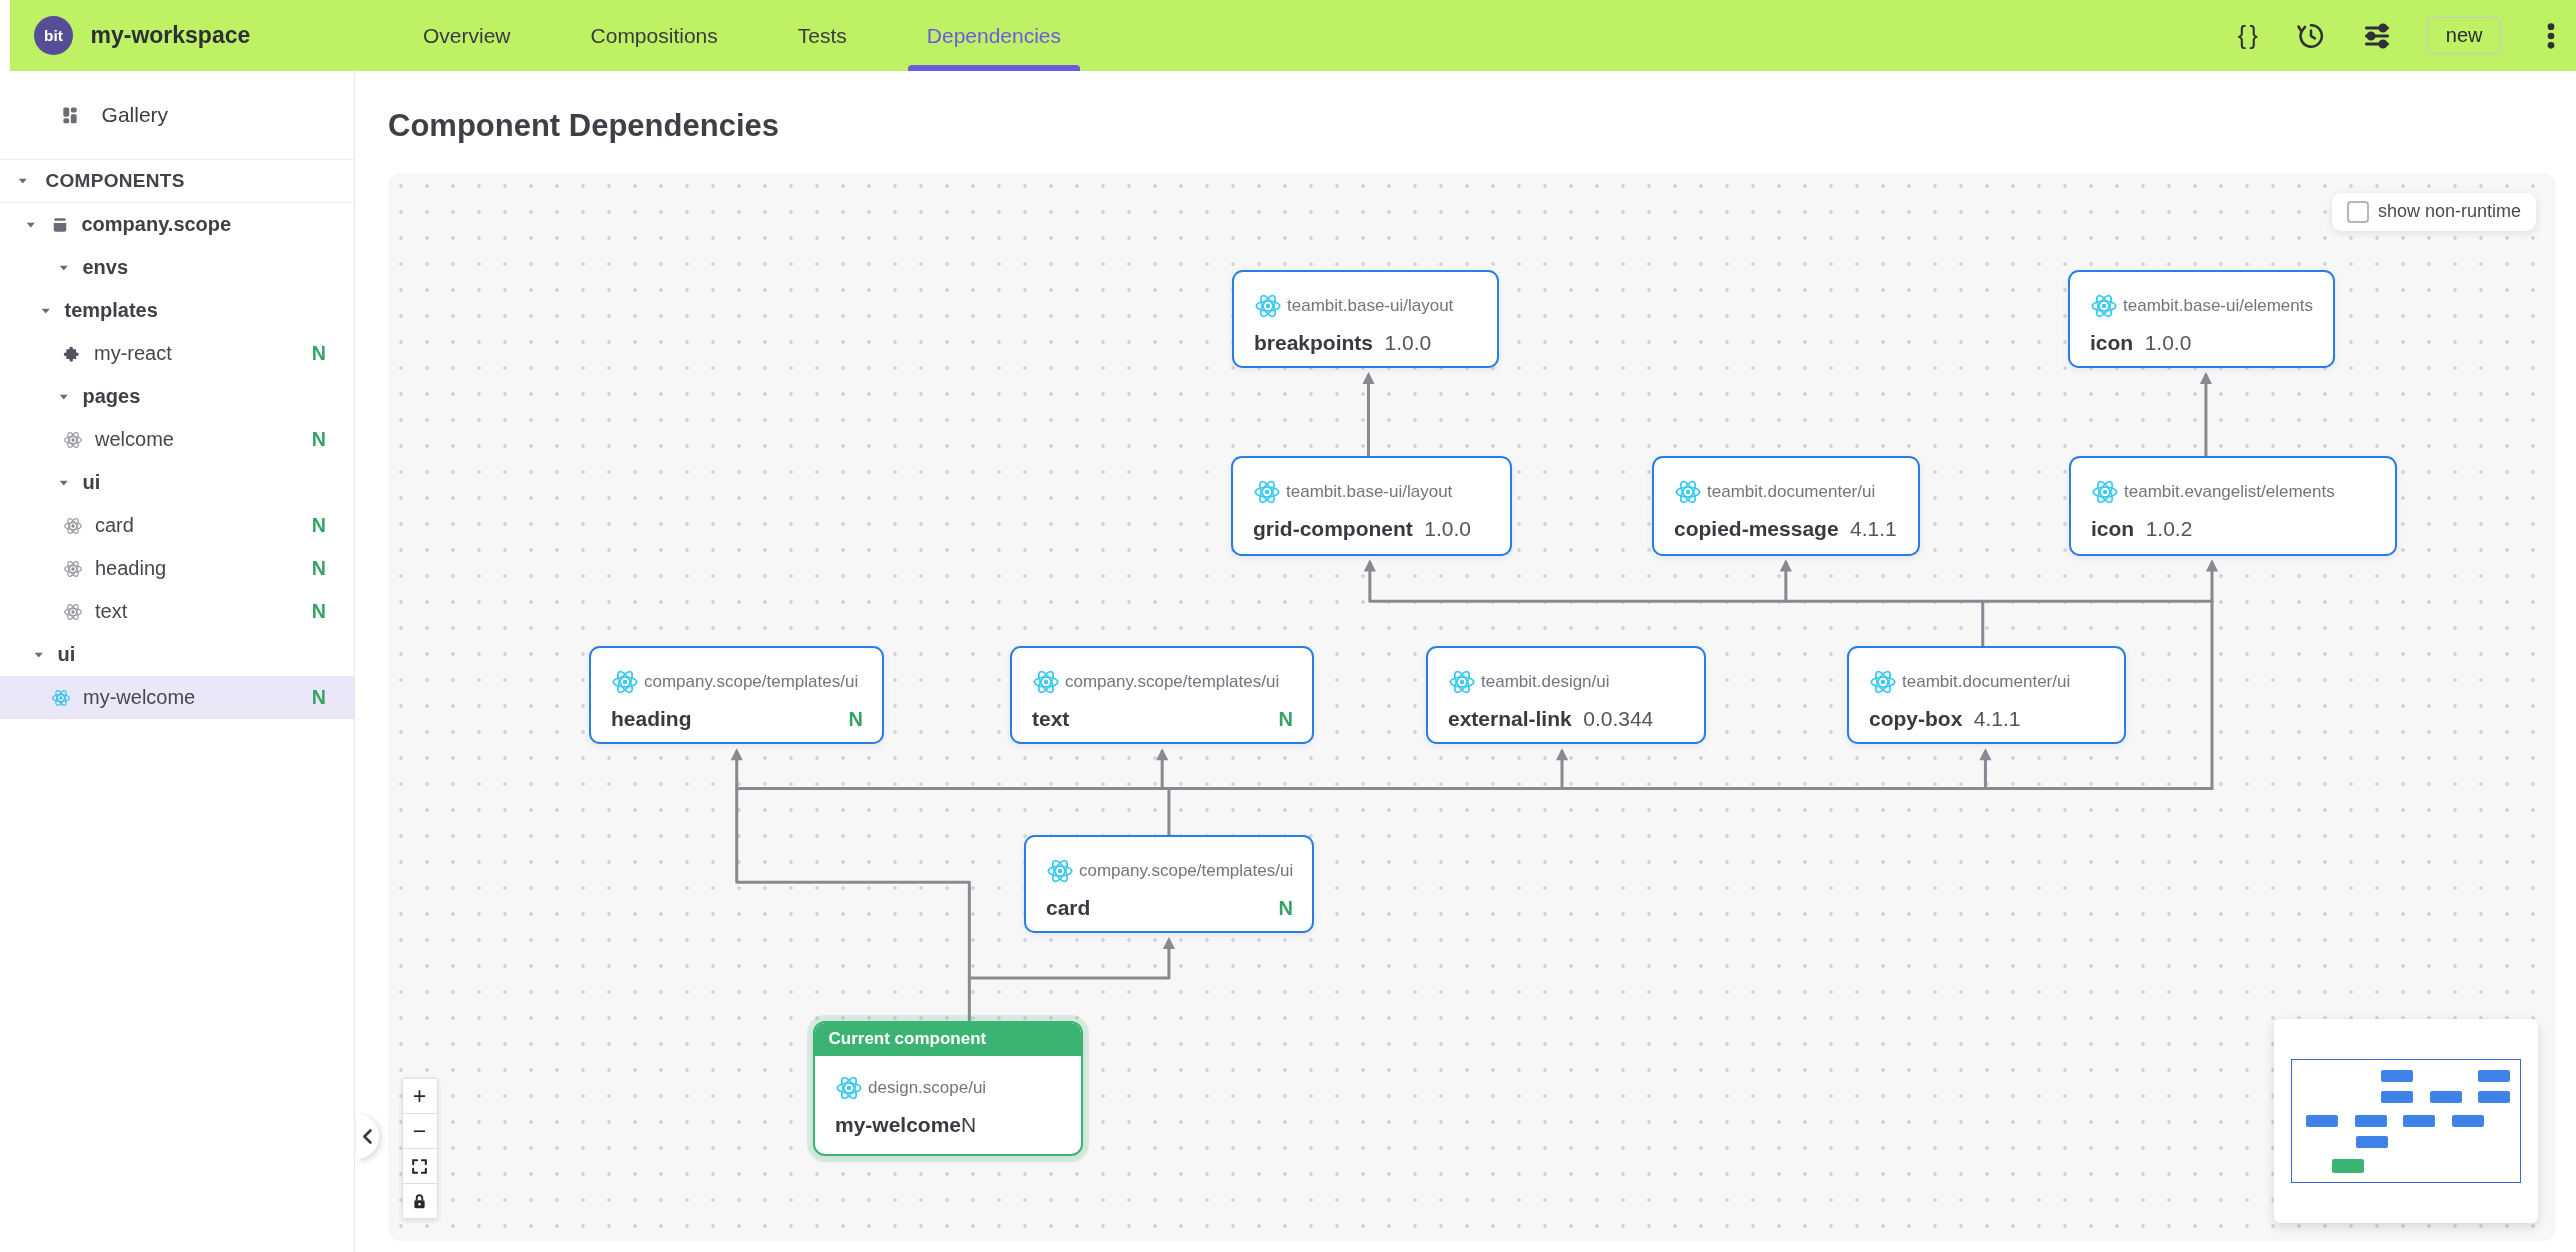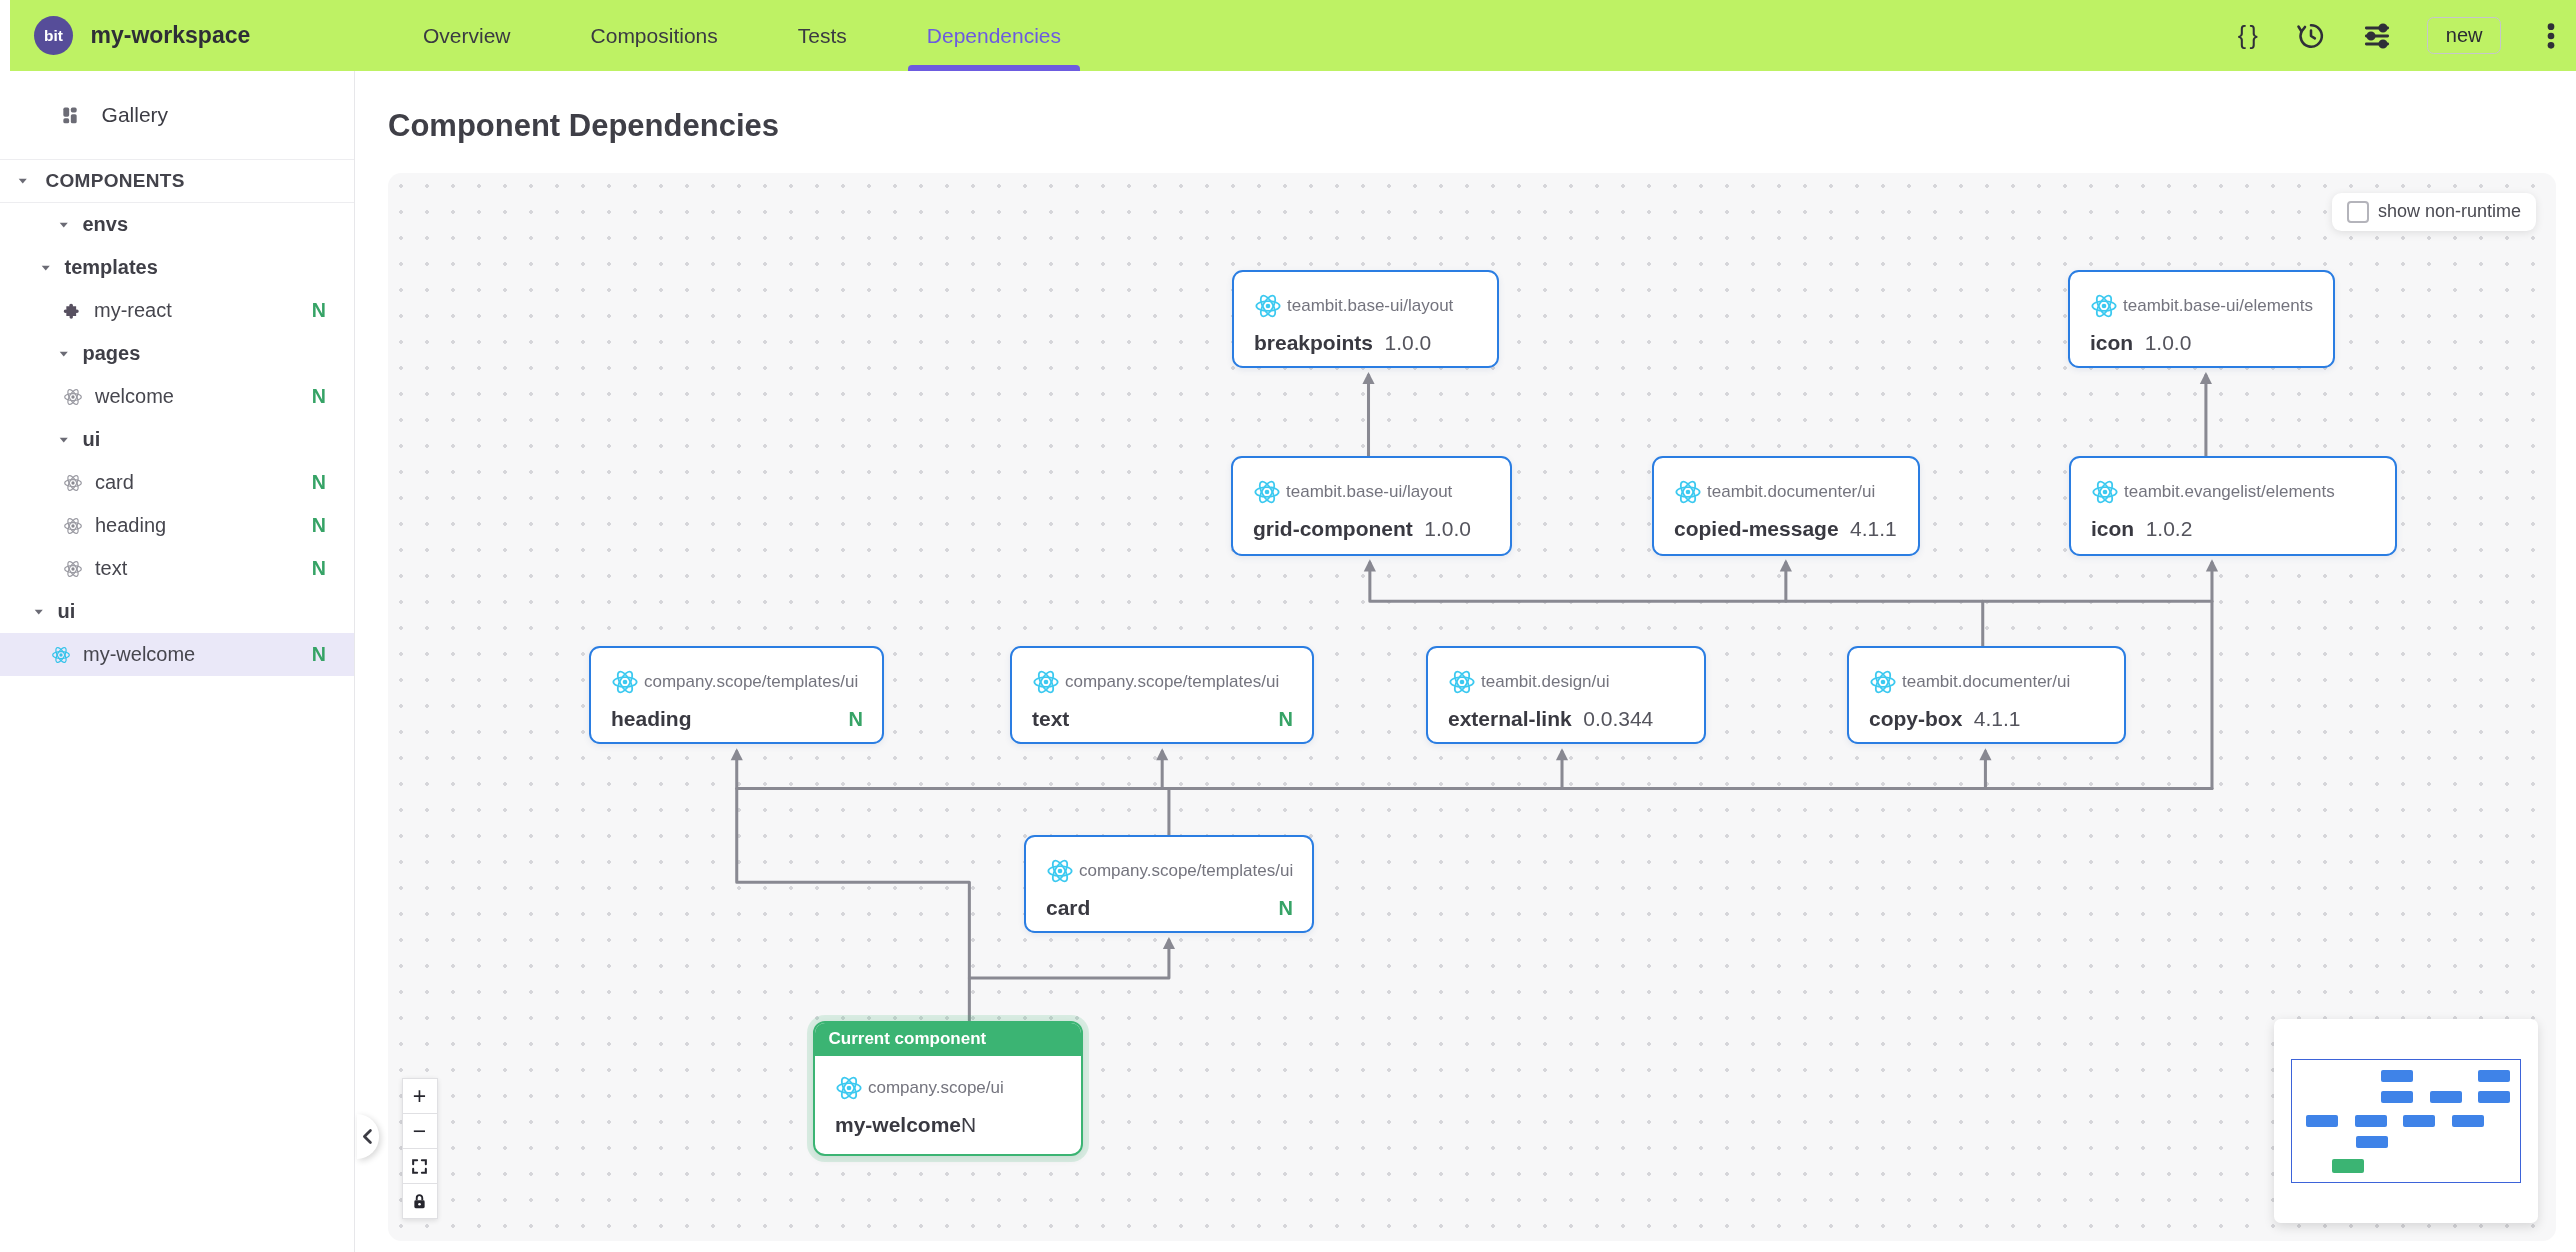--- a/index.html
+++ b/index.html
@@ -152,20 +152,30 @@
   </div>
 
   <div class="section-row">
     <svg class="caret" viewBox="0 0 20 20" fill="#6b6b75">
         <path d="M4 7h12l-6 7z"></path>
       </svg>
     <span>COMPONENTS</span>
   </div>
 
   <div>
+    <div class="tree-row group" style="padding-left:24px;">
+      <svg class="caret" viewBox="0 0 20 20" fill="#6b6b75">
+          <path d="M4 7h12l-6 7z"></path>
+        </svg>
+      <svg class="t-icon" viewBox="0 0 24 24" fill="#6b6b75">
+        <rect x="5" y="4" width="14" height="2.8" rx="1.3"></rect>
+          <path d="M4.5 9.5h15V18a2 2 0 0 1-2 2h-11a2 2 0 0 1-2-2z"></path>
+      </svg>
+      <span>company.scope</span>
+    </div>
     <div class="tree-row group" style="padding-left:57px;">
       <svg class="caret" viewBox="0 0 20 20" fill="#6b6b75">
           <path d="M4 7h12l-6 7z"></path>
         </svg>
       <span>envs</span>
     </div>
     <div class="tree-row group" style="padding-left:39px;">
       <svg class="caret" viewBox="0 0 20 20" fill="#6b6b75">
           <path d="M4 7h12l-6 7z"></path>
         </svg>
@@ -482,21 +492,21 @@
     <div class="current-body">
       <div class="scope-line">
           <svg class="react-icon" viewBox="0 0 24 24">
             <g fill="none" stroke="currentColor" stroke-width="1.5">
               <ellipse cx="12" cy="12" rx="10" ry="4.2"></ellipse>
               <ellipse cx="12" cy="12" rx="10" ry="4.2" transform="rotate(60 12 12)"></ellipse>
               <ellipse cx="12" cy="12" rx="10" ry="4.2" transform="rotate(120 12 12)"></ellipse>
             </g>
             <circle cx="12" cy="12" r="2" fill="currentColor"></circle>
           </svg>
-          <span>company.scope/ui</span>
+          <span>design.scope/ui</span>
         </div>
       <div class="name-line">
           <span class="comp-name">my-welcome</span>
           <span class="badge-in">N</span>
         </div>
     </div>
   </div>
 
   <div class="zoomctl">
     <div class="zbtn">+</div>

